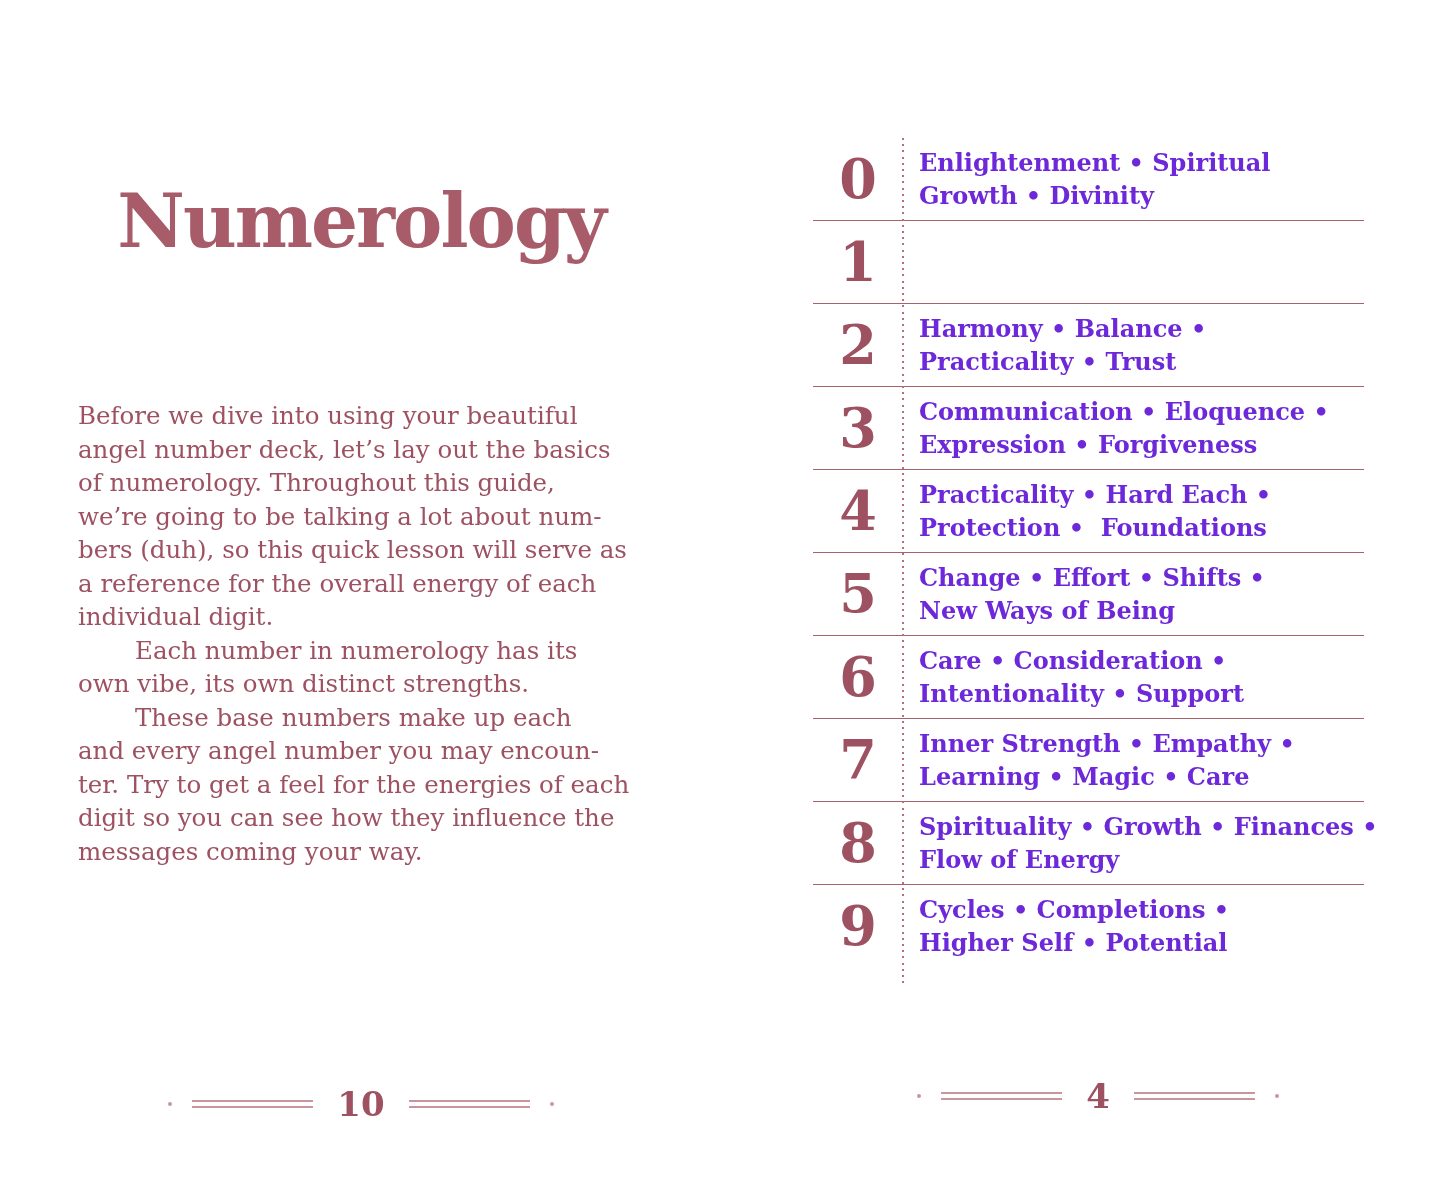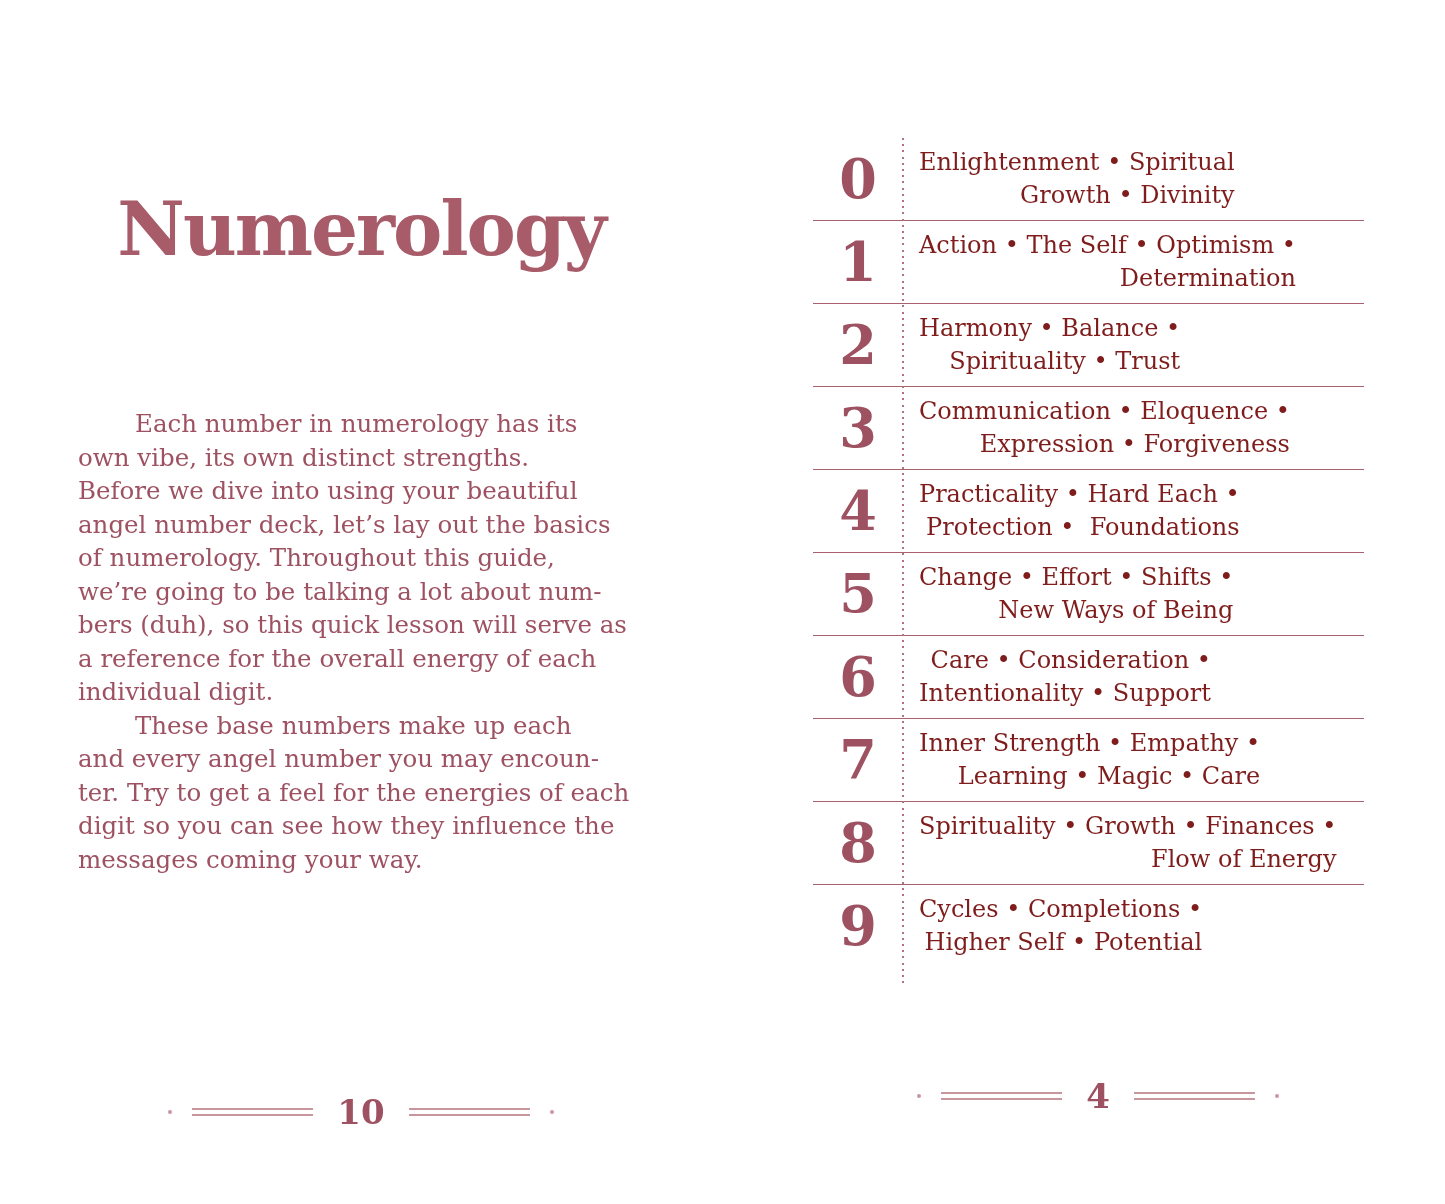--- a/index.html
+++ b/index.html
@@ -4,21 +4,21 @@
 <style>
   html, body { margin: 0; padding: 0; }
   body {
     width: 1445px; height: 1204px;
     background: #ffffff;
     position: relative;
     font-family: "DejaVu Serif", serif;
     overflow: hidden;
   }
   .page {
-    position: absolute; top: 16px; height: 952px;
+    position: absolute; top: 8px; height: 952px;
   }
   .page-left  { left: 0;     width: 722px; }
   .page-right { left: 722px; width: 723px; }
 
   
   .book-title {
     position: absolute;
     top: 176px; left: 0; width: 722px;
     text-align: center;
     color: #a85b69;
@@ -57,26 +57,25 @@
     width: 90px;
     flex: 0 0 90px;
     text-align: center;
     color: #9d5161;
     font-size: 54px;
     font-weight: bold;
     line-height: 1;
   }
   .meaning {
     padding-left: 16px;
-    color: #7f1d1d;
+    color: #6d28d9;
     font-size: 24px;
-    font-weight: normal;
+    font-weight: bold;
     line-height: 33px;
     white-space: pre;
-    text-align: right;
   }
 
   
   .footer {
     position: absolute;
     top: 1076px;
     display: flex;
     align-items: center;
     gap: 20px;
     height: 40px;
@@ -105,29 +104,29 @@
 </head>
 <body>
 
 <div class="page page-left">
 
   <div class="book-title">
     <div>Numerology</div>
   </div>
 
   <div class="body-text">
-    <p class="para indent">Each number in numerology has its
-own vibe, its own distinct strengths.</p>
     <p class="para">Before we dive into using your beautiful
 angel number deck, let’s lay out the basics
 of numerology. Throughout this guide,
 we’re going to be talking a lot about num-
 bers (duh), so this quick lesson will serve as
 a reference for the overall energy of each
 individual digit.</p>
+    <p class="para indent">Each number in numerology has its
+own vibe, its own distinct strengths.</p>
     <p class="para indent">These base numbers make up each
 and every angel number you may encoun-
 ter. Try to get a feel for the energies of each
 digit so you can see how they influence the
 messages coming your way.</p>
   </div>
 
   <div class="footer footer-left">
     <span class="fdot"></span>
     <span class="frule"></span>
@@ -143,27 +142,25 @@
 <div class="num-table">
   <div class="dotted-sep"></div>
 
   <div class="trow">
     <div class="digit">0</div>
     <div class="meaning">Enlightenment • Spiritual
 Growth • Divinity</div>
   </div>
   <div class="trow">
     <div class="digit">1</div>
-    <div class="meaning">Action • The Self • Optimism •
-Determination</div>
   </div>
   <div class="trow">
     <div class="digit">2</div>
     <div class="meaning">Harmony • Balance •
-Spirituality • Trust</div>
+Practicality • Trust</div>
   </div>
   <div class="trow">
     <div class="digit">3</div>
     <div class="meaning">Communication • Eloquence •
 Expression • Forgiveness</div>
   </div>
   <div class="trow">
     <div class="digit">4</div>
     <div class="meaning">Practicality • Hard Each •
 Protection •  Foundations</div>

